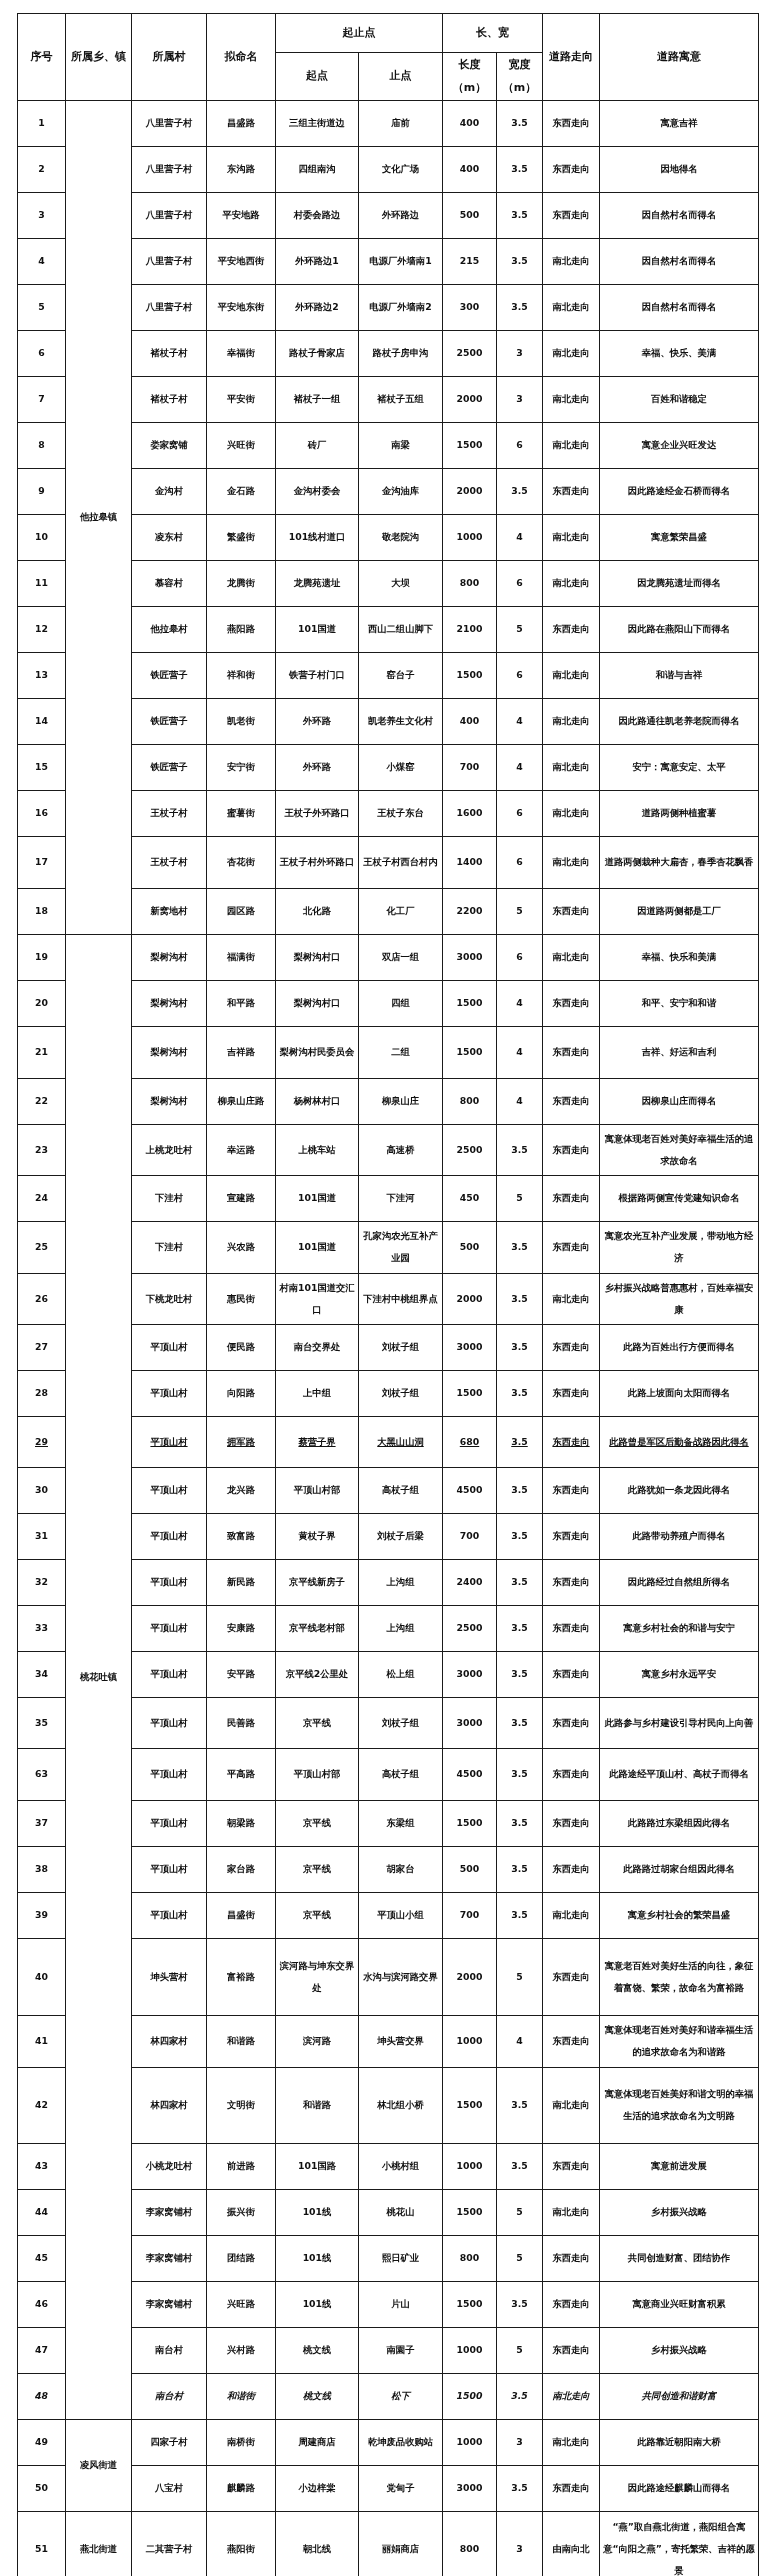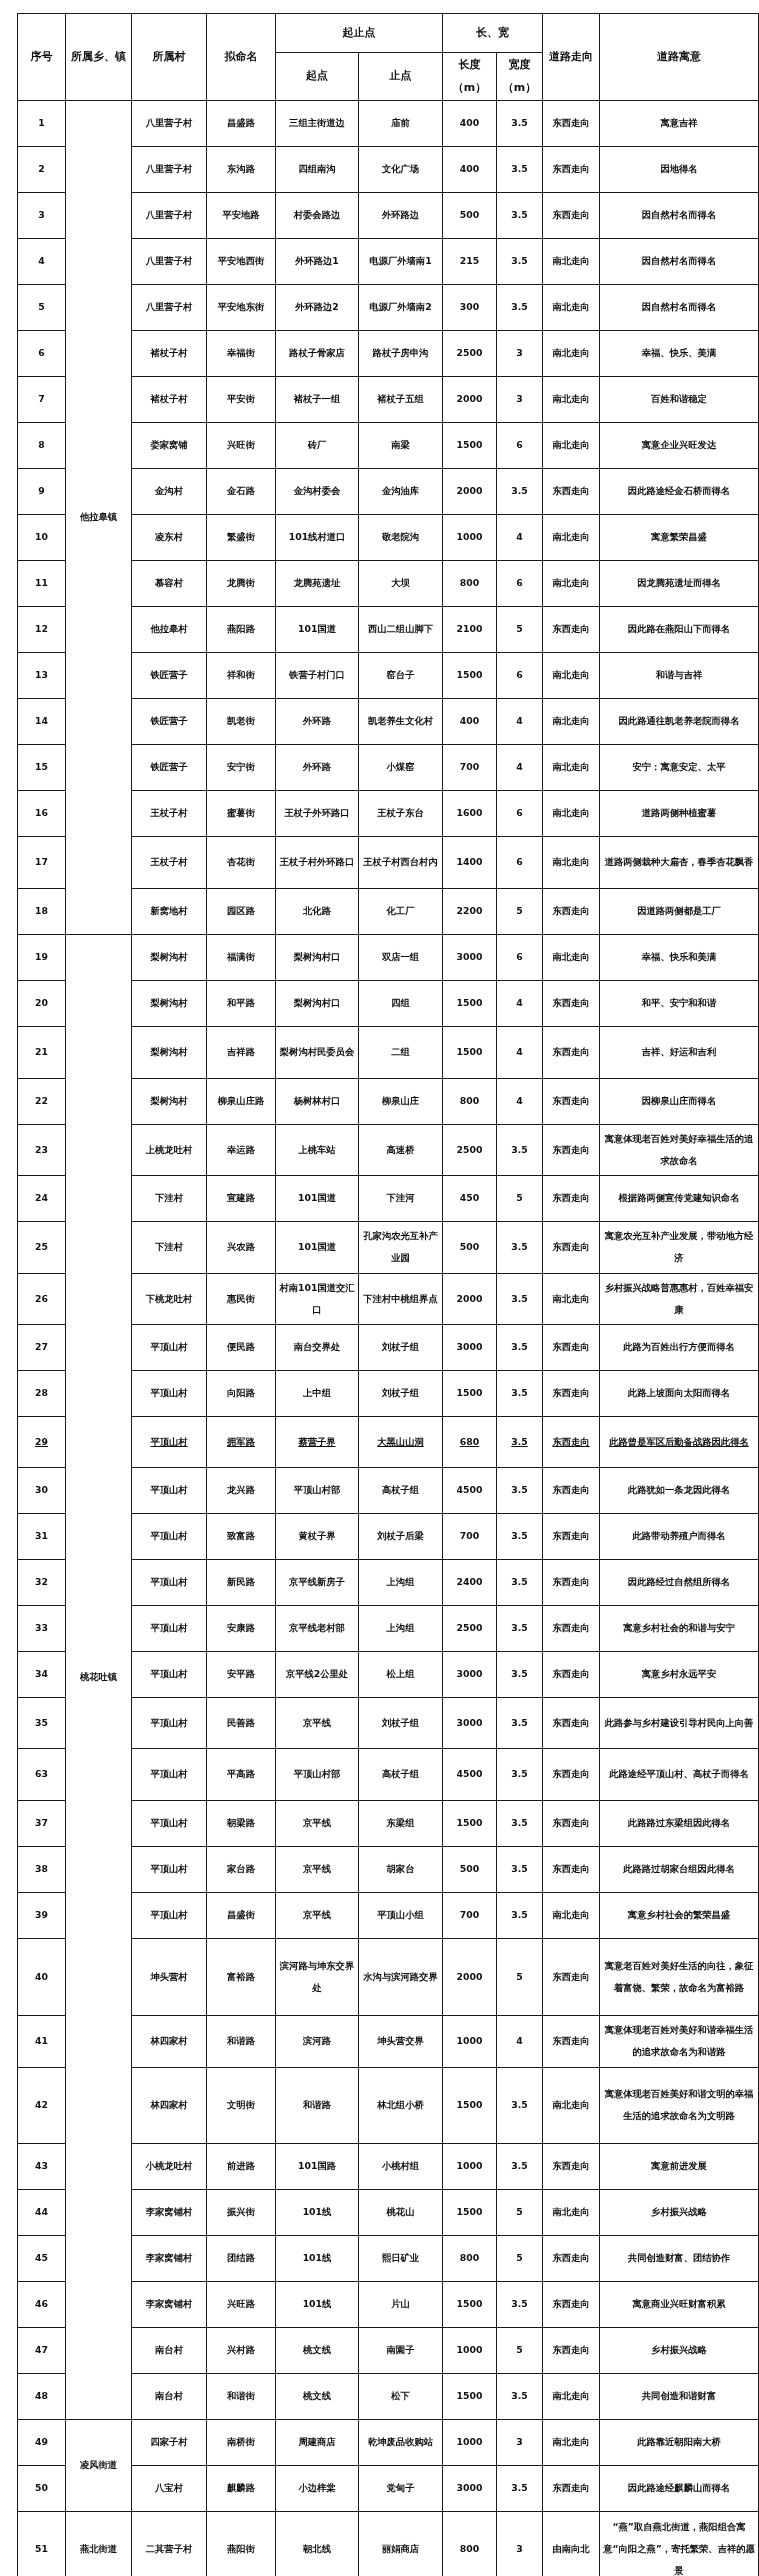--- a/index.html
+++ b/index.html
@@ -565,21 +565,21 @@
         <td class="num">47</td>
         <td>南台村</td>
         <td>兴村路</td>
         <td>桃文线</td>
         <td>南園子</td>
         <td class="num">1000</td>
         <td class="num">5</td>
         <td>东西走向</td>
         <td>乡村振兴战略</td>
       </tr>
-      <tr style="height: 46px;">
+      <tr style="height: 46px; font-style: italic;">
         <td class="num">48</td>
         <td>南台村</td>
         <td>和谐街</td>
         <td>桃文线</td>
         <td>松下</td>
         <td class="num">1500</td>
         <td class="num">3.5</td>
         <td>南北走向</td>
         <td>共同创造和谐财富</td>
       </tr>

